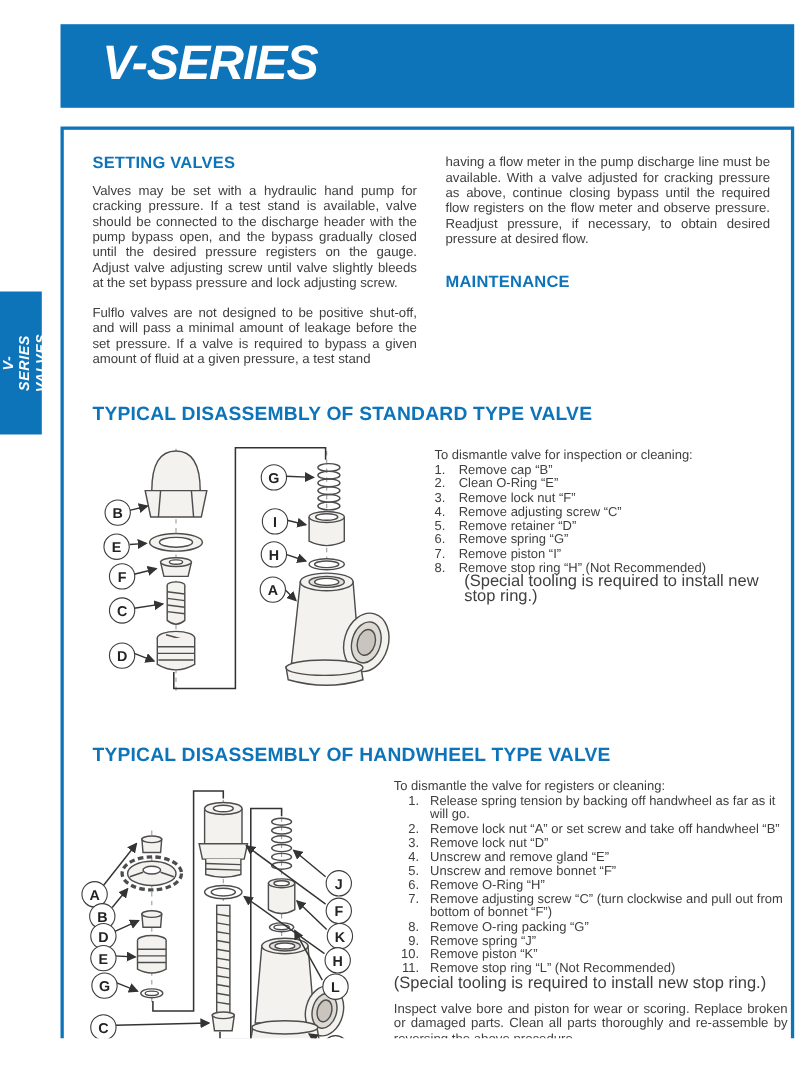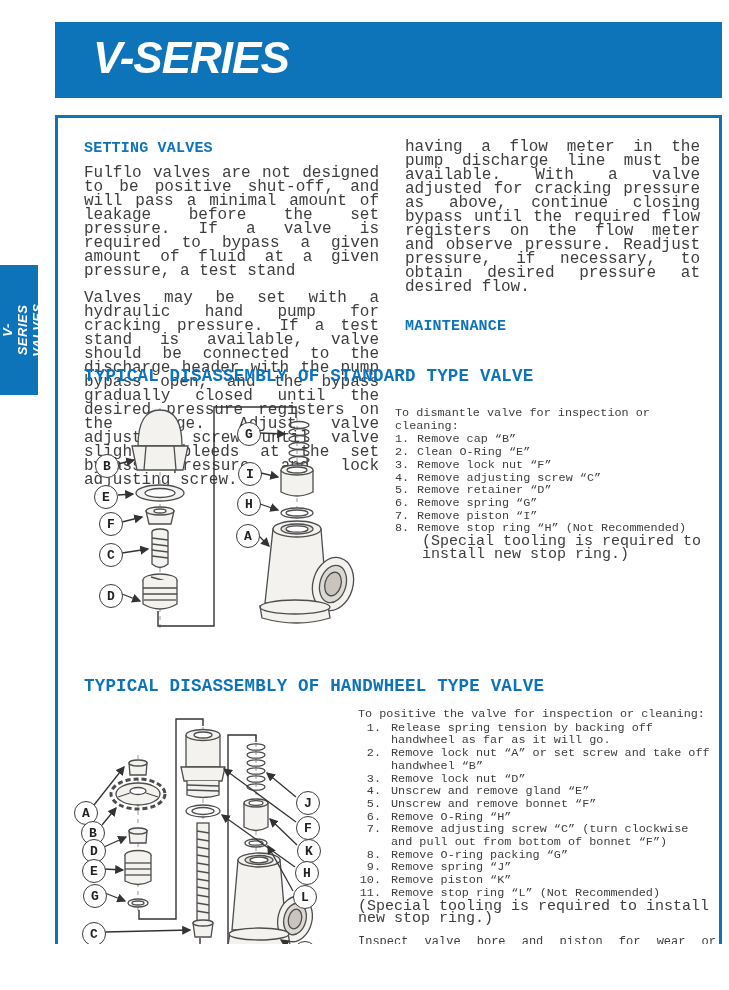--- a/index.html
+++ b/index.html
@@ -2,30 +2,30 @@
 <html><head>
 <meta charset="utf-8">
 <style>
   html,body{margin:0;padding:0;background:#fff;}
   .page{position:relative;width:729px;height:944px;background:#fff;overflow:hidden;
         font-family:"Liberation Sans",sans-serif;color:#3e3e3e;}
   .banner{position:absolute;left:55px;top:22px;width:667px;height:76px;background:#0e74ba;}
   .banner-title{position:absolute;left:38px;top:50%;transform:translateY(-54%);
         color:#fff;font-size:44px;font-weight:bold;font-style:italic;letter-spacing:-1px;}
   .content-box{position:absolute;left:55px;top:115px;width:667px;height:853px;
-        border:3px solid #0e74ba;box-sizing:border-box;background:#fff;font-family:Liberation Mono, monospace;}
+        border:3px solid #0e74ba;box-sizing:border-box;background:#fff;}
   .side-tab{position:absolute;left:0;top:265px;width:38px;height:130px;background:#0e74ba;
         display:flex;align-items:center;justify-content:center;}
   .side-tab-text{width:130px;height:38px;transform:rotate(-90deg);color:#fff;
         font-weight:bold;font-style:italic;font-size:13px;line-height:15px;
         text-align:center;letter-spacing:.5px;}
   .cols{position:absolute;left:26px;top:22px;width:616px;display:flex;gap:26px;}
   .col{width:295px;}
   .h-small{color:#0e74ba;font-size:15px;font-weight:bold;letter-spacing:.2px;margin:0 0 9px 0;}
-  .body-p{font-size:16px;line-height:14px;text-align:justify;margin:0 0 13px 0;}
+  .body-p{font-size:12px;line-height:14px;text-align:justify;margin:0 0 13px 0;}
   .h-section{position:absolute;left:26px;color:#0e74ba;font-size:17.5px;font-weight:bold;
         letter-spacing:.2px;margin:0;}
   .diagram{position:absolute;}
   .part-label{position:absolute;width:22px;height:22px;border:1.6px solid #3c3c3c;
         border-radius:50%;background:#fff;font-size:13px;font-weight:bold;color:#222;
         display:flex;align-items:center;justify-content:center;}
   .steps-block{position:absolute;font-size:11.8px;line-height:12.7px;}
   .steps-intro{margin:0 0 1px 0;}
   .step{display:flex;margin:0;}
   .step-num{flex:0 0 17px;text-align:left;}
@@ -51,22 +51,22 @@
       <span>V-SERIES</span><br>
       <span>VALVES</span>
     </div>
   </div>
 
   <div class="content-box" style="position:absolute;">
 
     <div class="cols">
       <div class="col">
         <h2 class="h-small">SETTING VALVES</h2>
+        <p class="body-p">Valves may be set with a hydraulic hand pump for cracking pressure. If a test stand is available, valve should be connected to the discharge header with the pump bypass open, and the bypass gradually closed until the desired pressure registers on the gauge. Adjust valve adjusting screw until valve slightly bleeds at the set bypass pressure and lock adjusting screw.</p>
         <p class="body-p">Fulflo valves are not designed to be positive shut-off, and will pass a minimal amount of leakage before the set pressure. If a valve is required to bypass a given amount of fluid at a given pressure, a test stand</p>
-        <p class="body-p">Valves may be set with a hydraulic hand pump for cracking pressure. If a test stand is available, valve should be connected to the discharge header with the pump bypass open, and the bypass gradually closed until the desired pressure registers on the gauge. Adjust valve adjusting screw until valve slightly bleeds at the set bypass pressure and lock adjusting screw.</p>
       </div>
       <div class="col">
         <p class="body-p">having a flow meter in the pump discharge line must be available. With a valve adjusted for cracking pressure as above, continue closing bypass until the required flow registers on the flow meter and observe pressure. Readjust pressure, if necessary, to obtain desired pressure at desired flow.</p>
         <h2 class="h-small" style="margin-top:24px;">MAINTENANCE</h2>
       </div>
     </div>
 
     <h2 class="h-section" style="top:248px;">TYPICAL DISASSEMBLY OF STANDARD TYPE VALVE</h2>
 
     <div class="diagram" style="left:20px;top:280px;width:300px;height:247px;">
@@ -315,21 +315,21 @@
       <div class="part-label" style="left:22px;top:217px;">C</div>
       <div class="part-label" style="left:236px;top:86px;">J</div>
       <div class="part-label" style="left:236px;top:111px;">F</div>
       <div class="part-label" style="left:237px;top:134px;">K</div>
       <div class="part-label" style="left:235px;top:156px;">H</div>
       <div class="part-label" style="left:233px;top:180px;">L</div>
       <div class="part-label" style="left:233px;top:236px;">I</div>
     </div>
 
     <div class="steps-block" style="left:300px;top:590px;width:358px;">
-      <p class="steps-intro">To positive the valve for inspection or cleaning:</p>
+      <p class="steps-intro">To dismantle the valve for registers or cleaning:</p>
       <div class="step">
           <span class="step-num wide">1.</span>
           <span class="step-text">Release spring tension by backing off handwheel as far as it will go.</span>
         </div>
       <div class="step">
           <span class="step-num wide">2.</span>
           <span class="step-text">Remove lock nut “A” or set screw and take off handwheel “B”</span>
         </div>
       <div class="step">
           <span class="step-num wide">3.</span>

